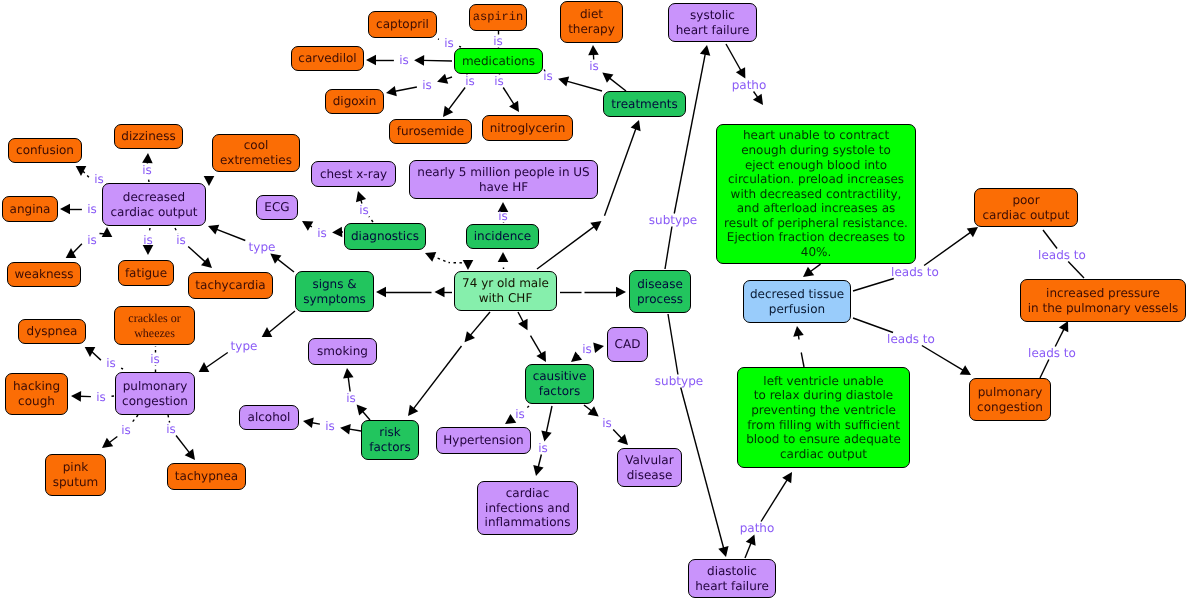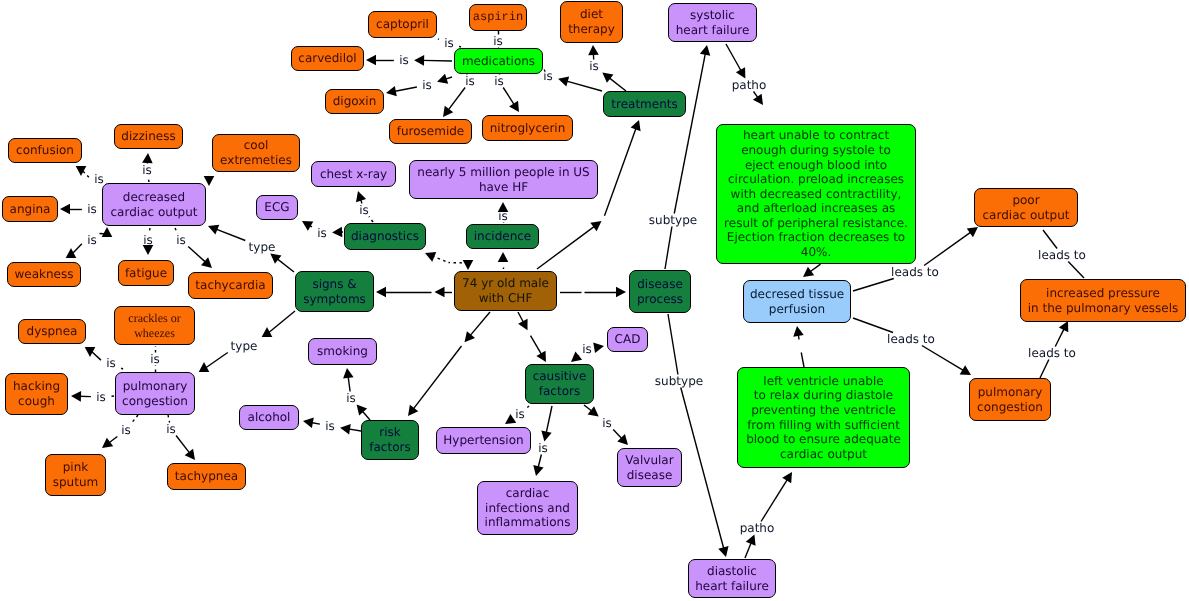--- a/index.html
+++ b/index.html
@@ -7,24 +7,24 @@
        font-family:"DejaVu Sans",sans-serif;-webkit-font-smoothing:antialiased;text-rendering:geometricPrecision;}
   #map{position:relative;width:1189px;height:601px;background:#fff;}
   svg#edge-layer{position:absolute;left:0;top:0;}
   .node{position:absolute;box-sizing:border-box;border:1.2px solid #000;
         border-radius:7px;display:flex;align-items:center;justify-content:center;
         text-align:center;font-size:12px;line-height:14.6px;white-space:nowrap;}
   .node-text{display:block;}
   .c-orange{background:#fb6d05;color:#3c0d05;}
   .c-purple{background:#c993fb;color:#22043c;}
   .c-green{background:#00ff00;color:#033303;}
-  .c-blue{background:#15803d;color:#020a3c;}
+  .c-blue{background:#22c55e;color:#020a3c;}
   .c-lightblue{background:#99ccfb;color:#0a1a33;}
-  .c-yellow{background:#a16207;color:#141400;}
-  .edge-label{position:absolute;font-size:12px;color:#0f172a;white-space:nowrap;
+  .c-yellow{background:#86efac;color:#141400;}
+  .edge-label{position:absolute;font-size:12px;color:#8b5cf6;white-space:nowrap;
               transform:translate(-50%,-50%);line-height:13px;}
 </style>
 </head>
 <body>
 
 <div id="map">
   <svg id="edge-layer" width="1189" height="601">
       <g>
         <line x1="461" y1="47" x2="459.1" y2="46.36666666666667" stroke="#000" stroke-width="1.4" stroke-dasharray="2.5,3.5"></line>
         <line x1="438.9" y1="39.32727272727273" x2="438" y2="39" stroke="#000" stroke-width="1.4" stroke-dasharray="2.5,3.5"></line>
@@ -370,21 +370,21 @@
       </div>
       <div class="node c-orange" style="left: 18px; top: 319px; width: 68px; height: 25px;">
         <div class="node-text"><span class="node-line">dyspnea</span></div>
       </div>
       <div class="node c-orange" style="left: 114px; top: 306px; width: 81px; height: 39px; font-family: Liberation Serif, serif;">
         <div class="node-text"><span class="node-line">crackles or</span><br><span class="node-line">wheezes</span></div>
       </div>
       <div class="node c-purple" style="left: 308px; top: 338px; width: 69px; height: 27px;">
         <div class="node-text"><span class="node-line">smoking</span></div>
       </div>
-      <div class="node c-purple" style="left: 607px; top: 327px; width: 41px; height: 25px;">
+      <div class="node c-purple" style="left: 607px; top: 327px; width: 41px; height: 35px;">
         <div class="node-text"><span class="node-line">CAD</span></div>
       </div>
       <div class="node c-orange" style="left: 5px; top: 373px; width: 63px; height: 42px;">
         <div class="node-text"><span class="node-line">hacking</span><br><span class="node-line">cough</span></div>
       </div>
       <div class="node c-purple" style="left: 115px; top: 372px; width: 80px; height: 43px;">
         <div class="node-text"><span class="node-line">pulmonary</span><br><span class="node-line">congestion</span></div>
       </div>
       <div class="node c-purple" style="left: 239px; top: 405px; width: 60px; height: 25px;">
         <div class="node-text"><span class="node-line">alcohol</span></div>

